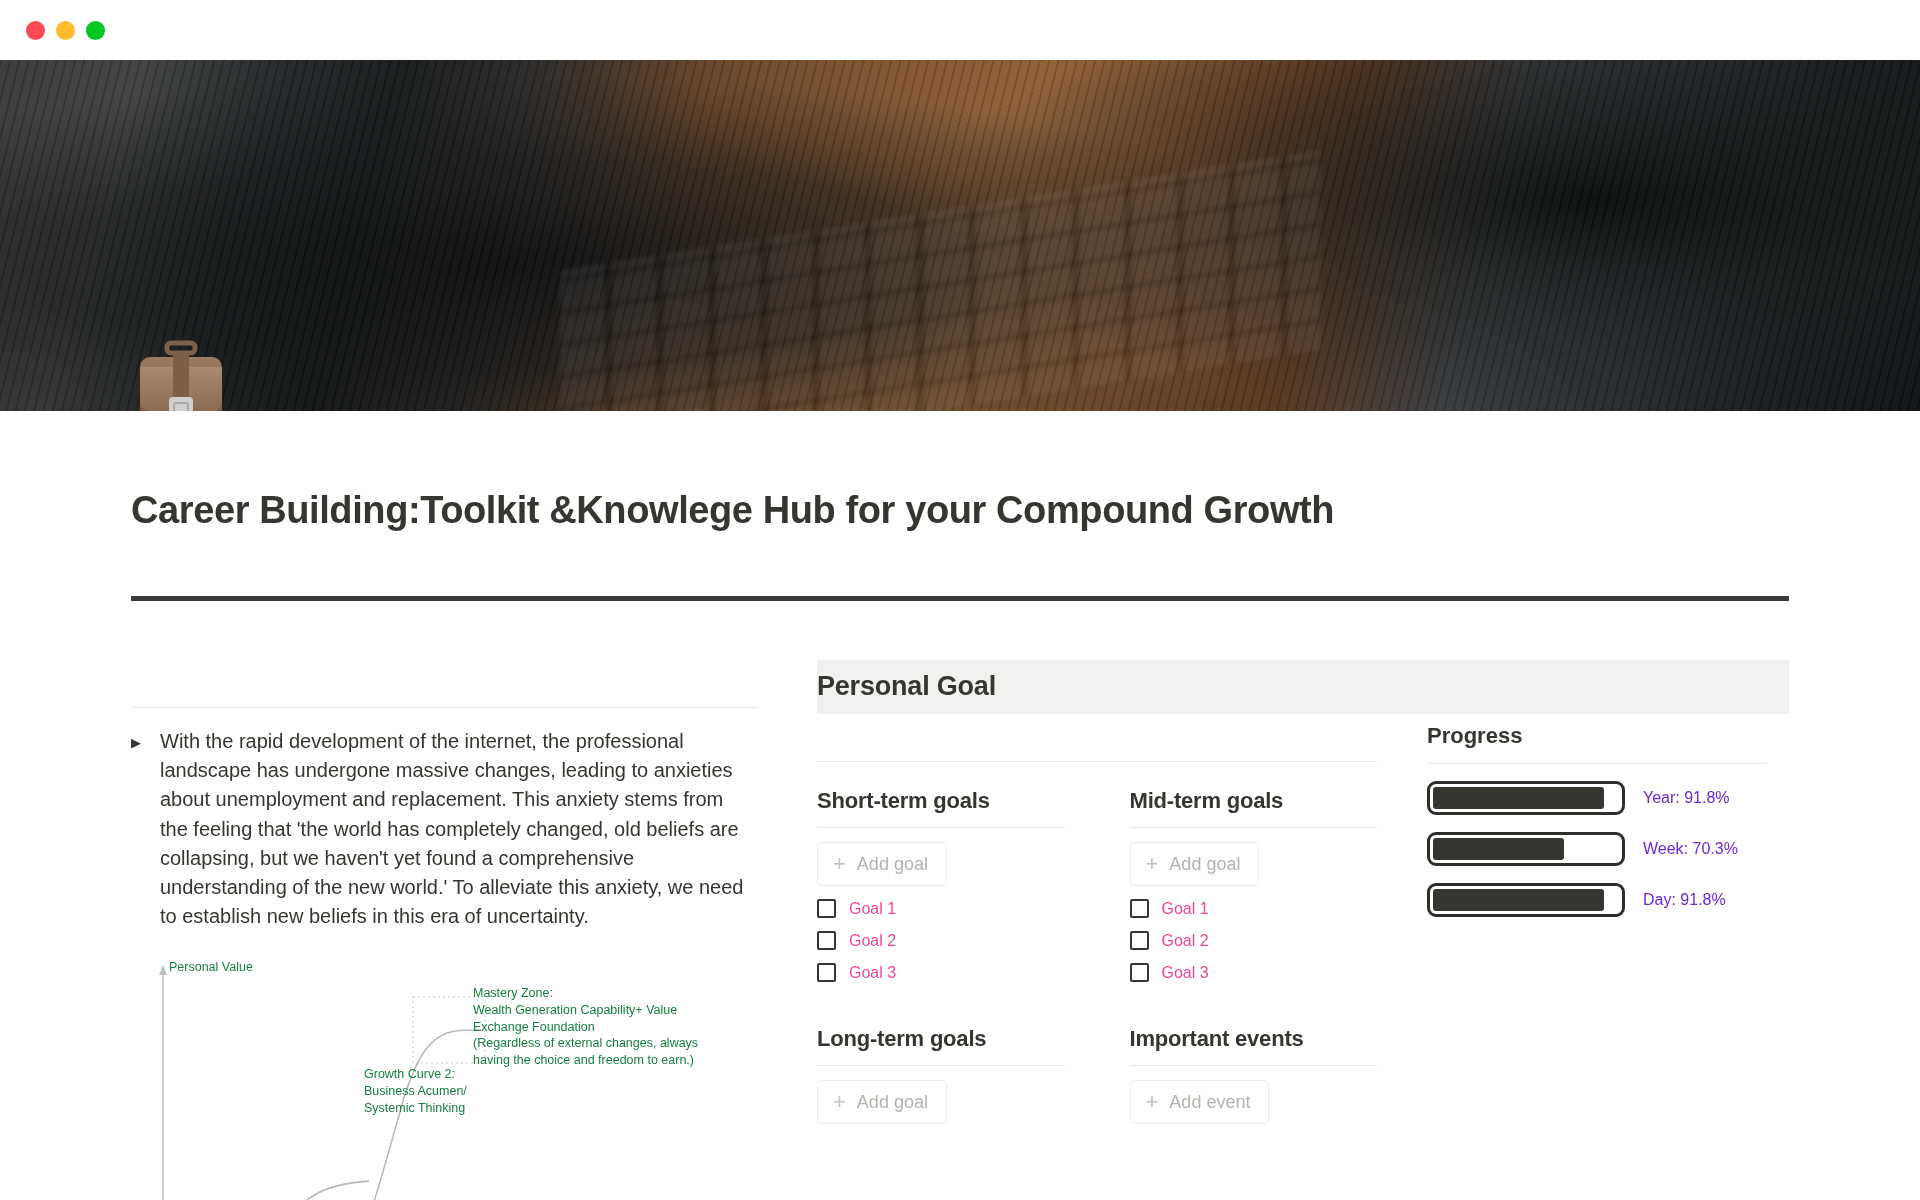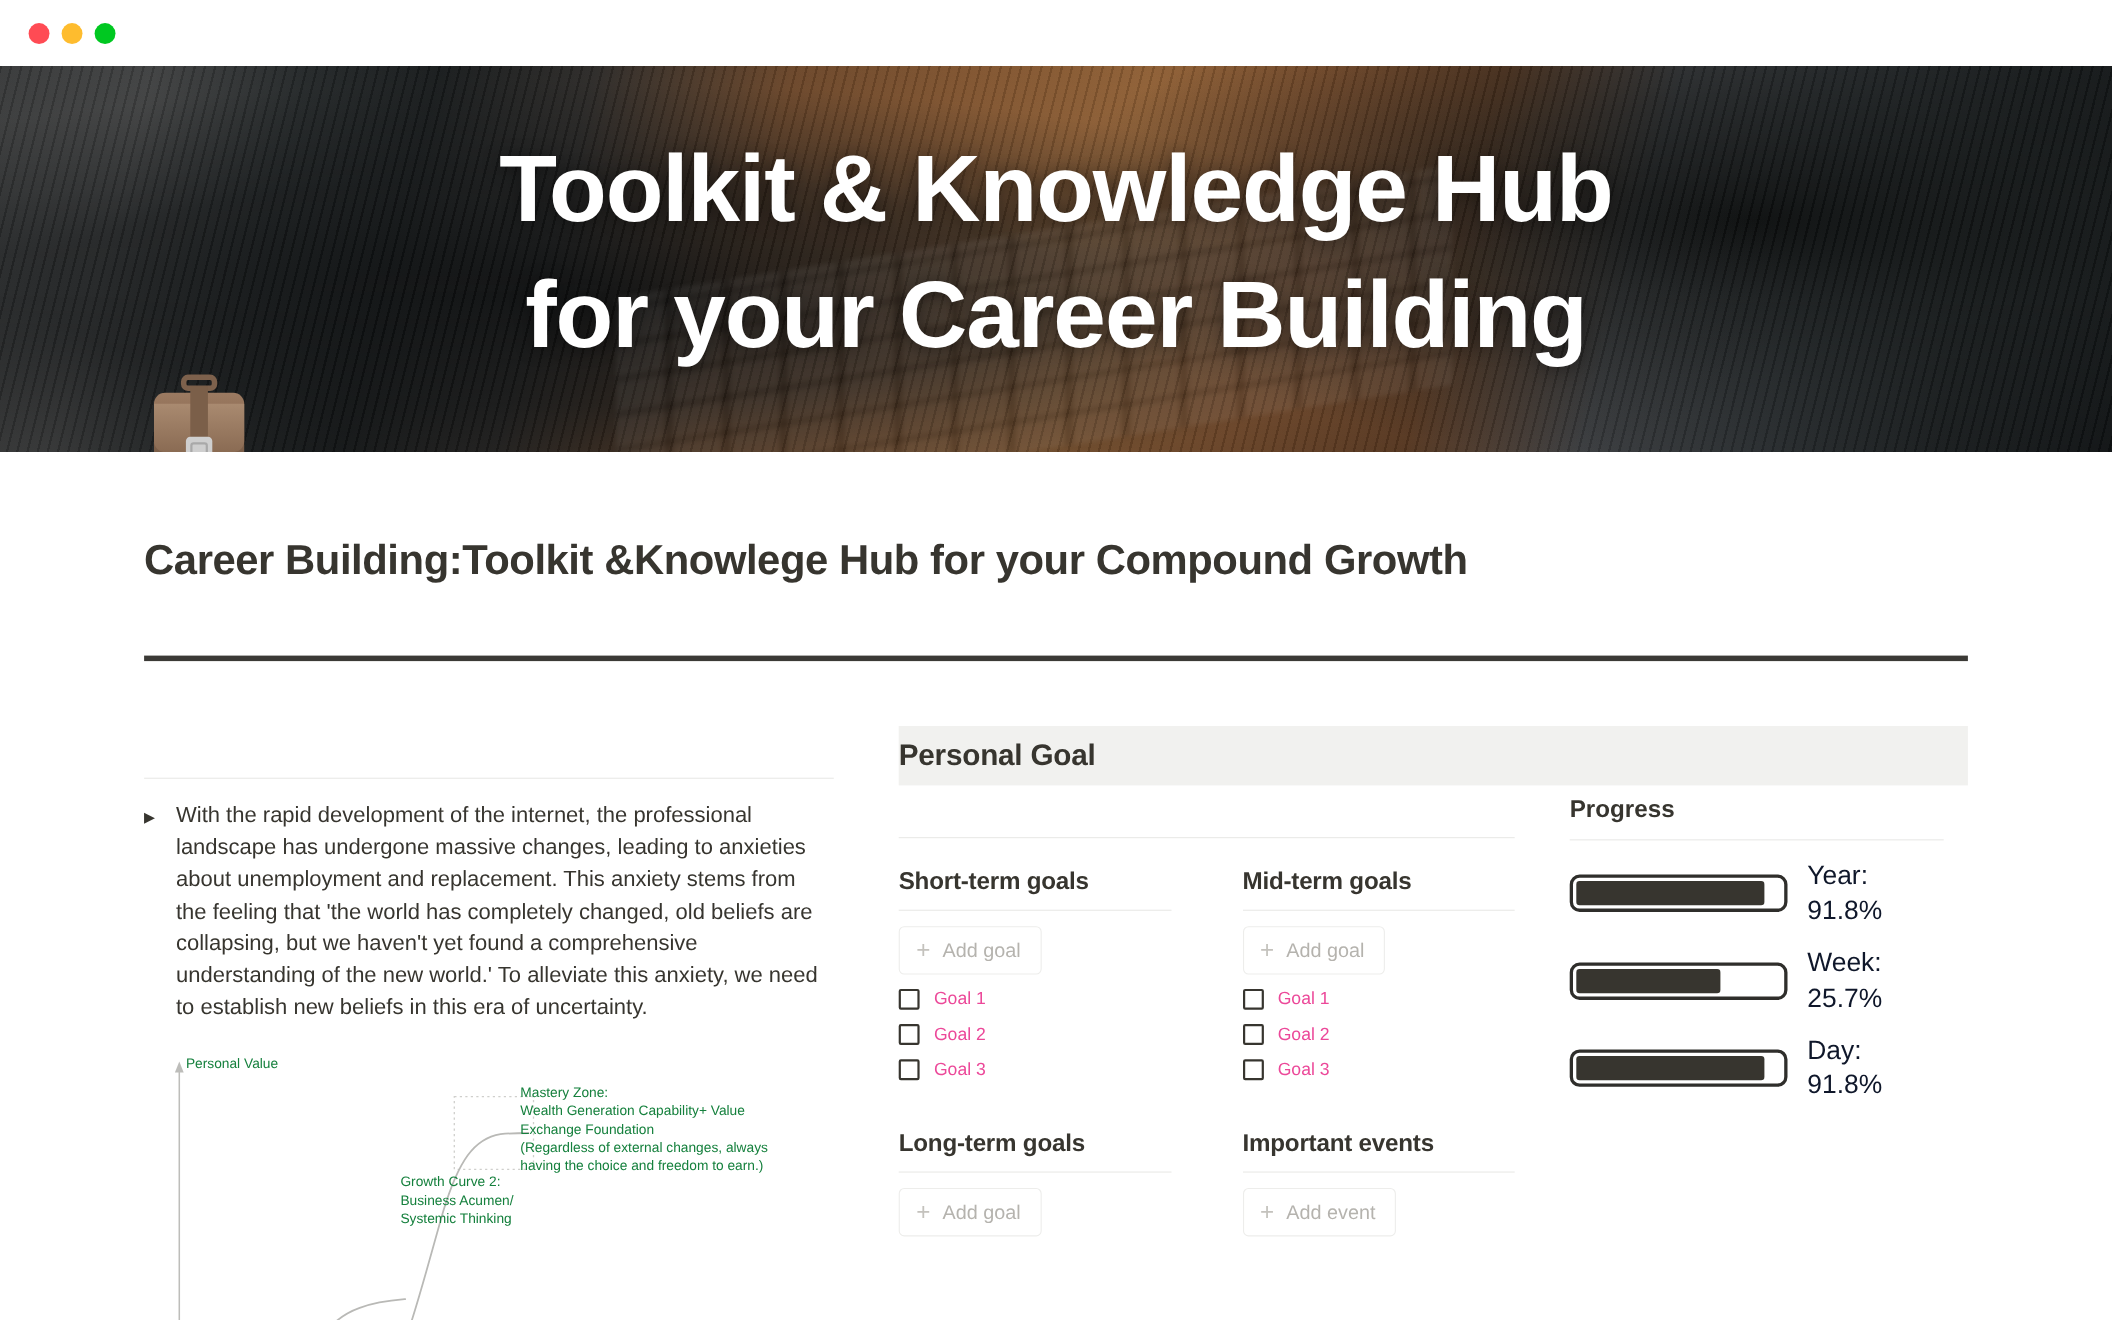--- a/index.html
+++ b/index.html
@@ -238,38 +238,36 @@
     border-radius:9px;
     background:#ffffff;
     padding:3px;
   }
   .prog-fill{
     height:100%;
     background:#37352f;
     border-radius:3px;
   }
   .prog-label{
-    font-size:24px; color:#0f172a; line-height:1.3;
+    font-size:16px; color:#6d28d9; line-height:1.3;
     max-width:110px;
   }
 </style>
 </head>
 <body>
 
 <div class="titlebar">
   <span class="dot red" style="background: rgb(255, 75, 84);"></span>
   <span class="dot yellow" style="background: rgb(254, 188, 46);"></span>
   <span class="dot green" style="background: rgb(0, 200, 33);"></span>
 </div>
 
 <div class="hero">
   <div class="hero-bg"></div>
   <div class="hero-keys"></div>
-  <div class="hero-title">Toolkit &amp; Knowledge Hub
-for your Career Building</div>
   <svg class="hero-icon" viewBox="0 0 100 100">
     <defs>
       <linearGradient id="bagBody" x1="0" y1="0" x2="0" y2="1">
         <stop offset="0%" stop-color="#9b7a61"></stop>
         <stop offset="45%" stop-color="#8a6a52"></stop>
         <stop offset="100%" stop-color="#6d5340"></stop>
       </linearGradient>
       <linearGradient id="bagFlap" x1="0" y1="0" x2="0" y2="1">
         <stop offset="0%" stop-color="#a98a70"></stop>
         <stop offset="100%" stop-color="#8a6b53"></stop>
@@ -403,21 +401,21 @@
               <div class="prog-fill" style="width: 91.8%;"></div>
             </div>
             <div class="prog-label">Year: 91.8%</div>
           </div>
 
 
           <div class="prog-row">
             <div class="prog-bar">
               <div class="prog-fill" style="width: 70.3%;"></div>
             </div>
-            <div class="prog-label">Week: 25.7%</div>
+            <div class="prog-label">Week: 70.3%</div>
           </div>
 
           <div class="prog-row">
             <div class="prog-bar">
               <div class="prog-fill" style="width: 91.8%;"></div>
             </div>
             <div class="prog-label">Day: 91.8%</div>
           </div>
         </div>
 

